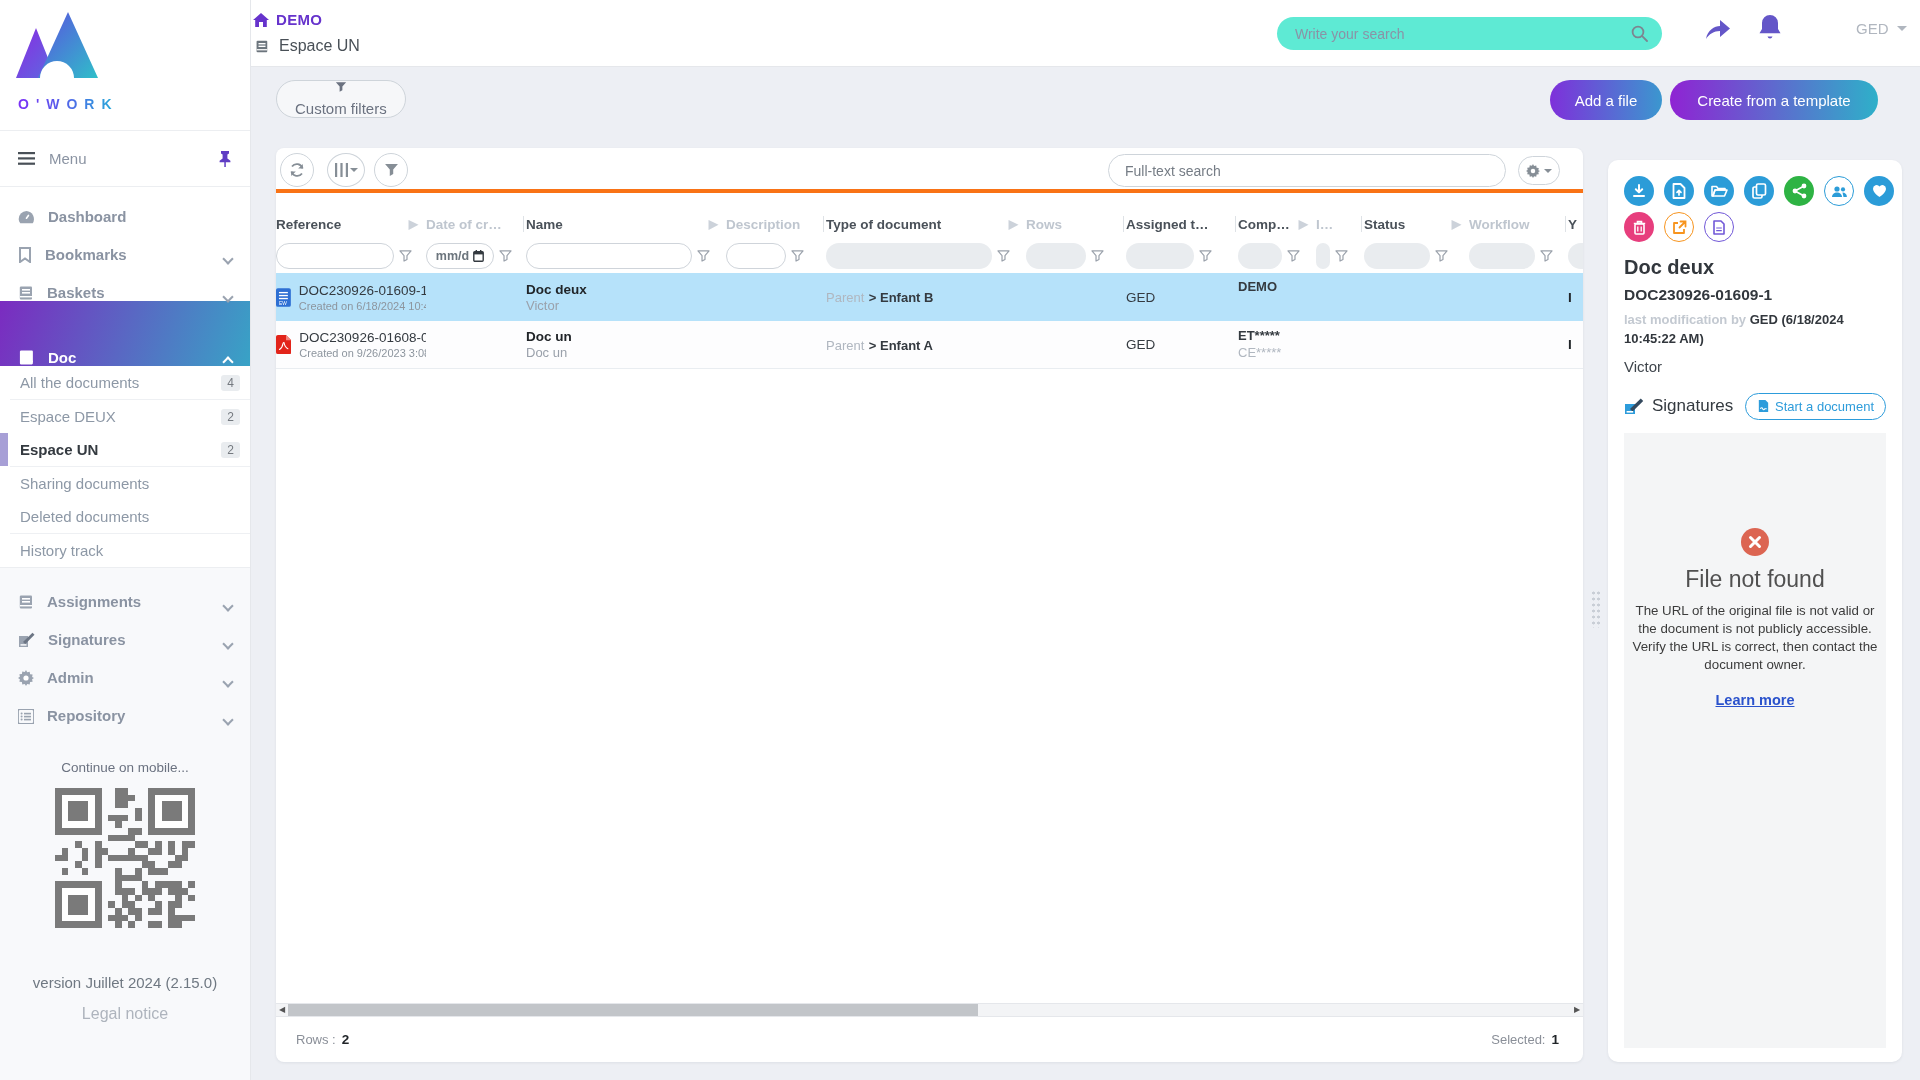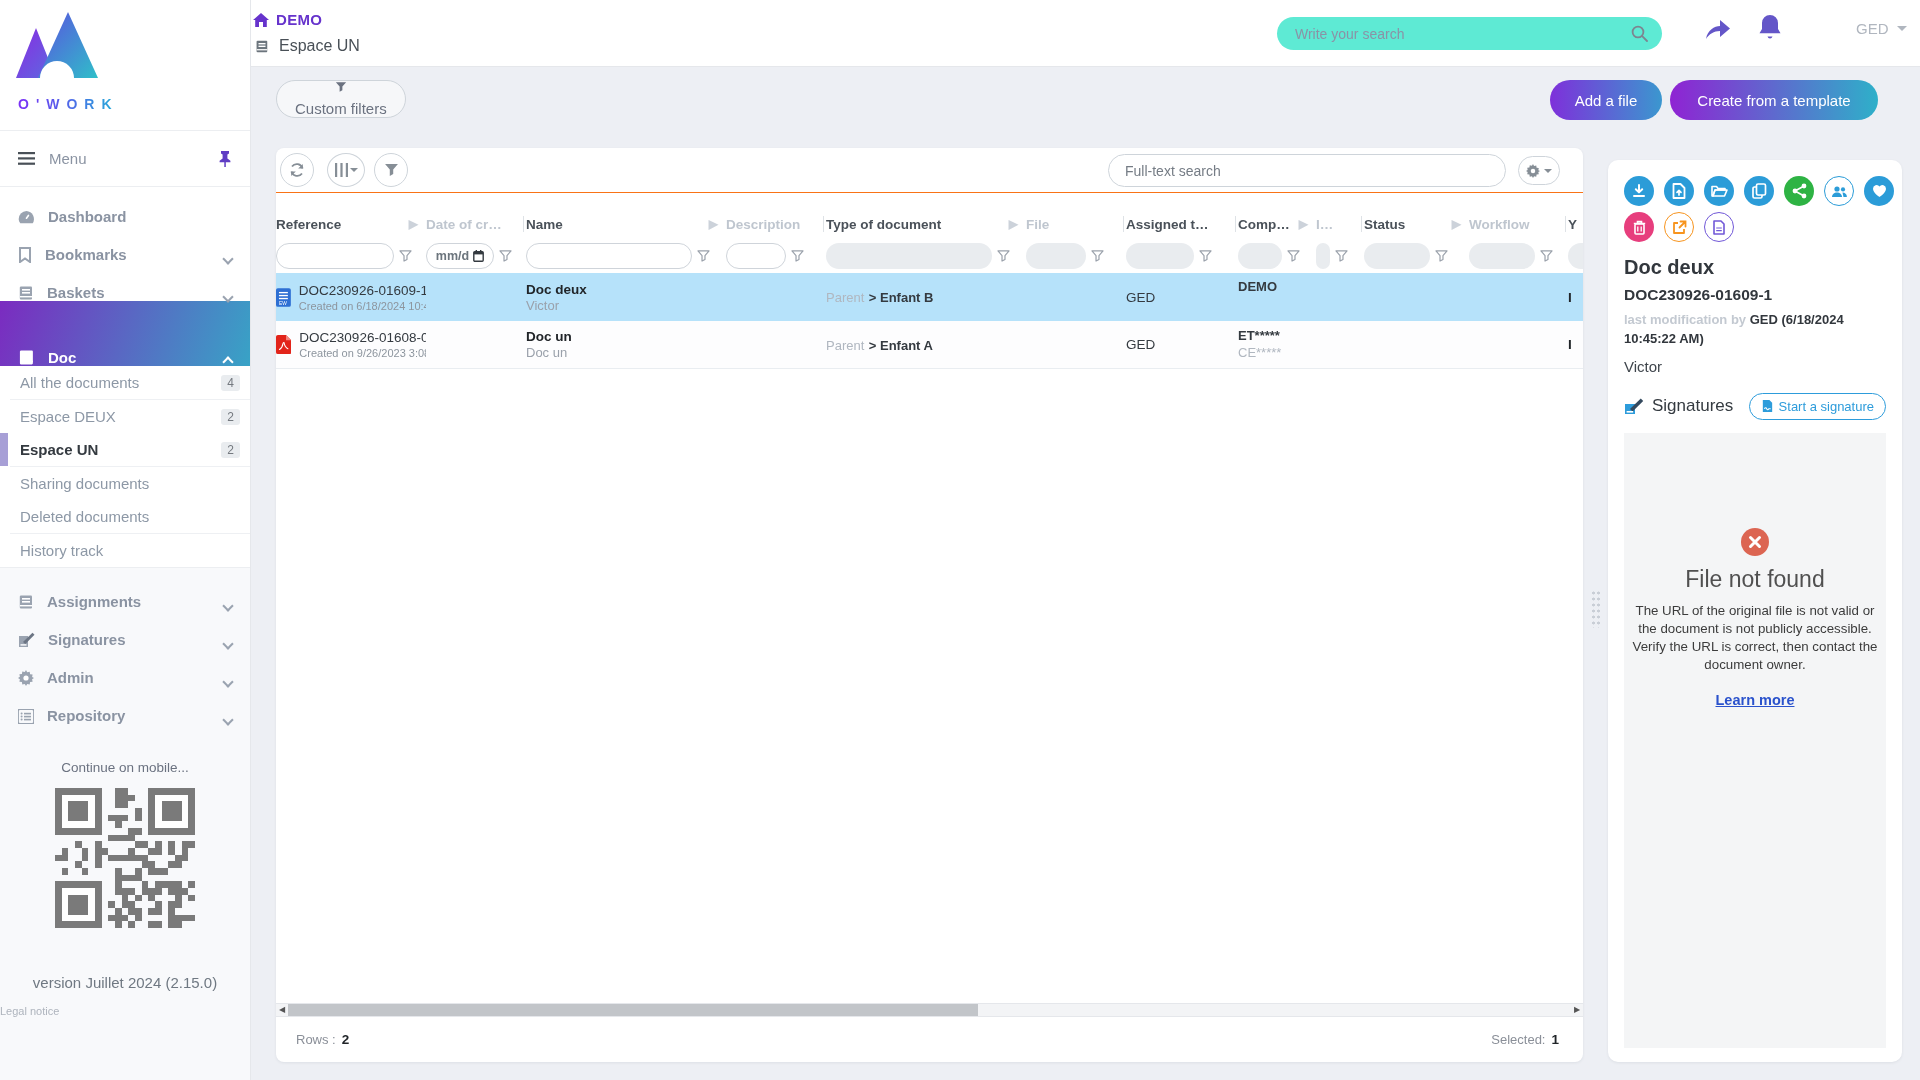--- a/index.html
+++ b/index.html
@@ -27,21 +27,21 @@
   .sub-item .slabel { font-size:15px; color:#8d98a6; }
   .sub-item.active .slabel { color:#343a40; font-weight:700; }
   .sub-item.active::before { content:""; position:absolute; left:0; top:0; bottom:0; width:8px; background:#a79fd6; }
   .sub-item .badge { margin-left:auto; background:#e9ecef; color:#74797f; font-size:12px; border-radius:3px; padding:1px 6px; }
   .sub-item .badge:empty { display:none; }
   .sub-sep { border-bottom:1px solid #eef0f3; margin-left:10px; }
   .side-lower { background:#f8f9fb; border-top:1px solid #eceef1; padding-top:4px; height:520px; }
   .mobile-hint { text-align:center; font-size:13.5px; color:#6b7280; margin-top:36px; }
   .qr-box { display:flex; justify-content:center; margin-top:13px; }
   .version { text-align:center; font-size:15px; color:#6f7882; margin-top:46px; }
-  .legal { text-align:left; font-size:11px; color:#aeb4bd; margin-top:14px; text-decoration:none; display:block; }
+  .legal { text-align:center; font-size:16px; color:#aeb4bd; margin-top:14px; text-decoration:none; display:block; }
 
   
   .topbar { position:absolute; left:251px; top:0; width:1669px; height:67px; background:#fff; border-bottom:1px solid #e5e7eb; }
   .home-row { position:absolute; left:2px; top:11px; display:flex; align-items:center; gap:7px; }
   .home-title { font-size:15px; font-weight:800; color:#6633cc; letter-spacing:.3px; }
   .space-row { position:absolute; left:4px; top:37px; display:flex; align-items:center; gap:10px; }
   .space-title { font-size:16px; color:#495057; }
   .top-search { position:absolute; left:1026px; top:17px; width:385px; height:33px; background:#5eead4; border-radius:17px; display:flex; align-items:center; padding:0 14px 0 18px; }
   .top-search input { flex:1; border:none; outline:none; background:transparent; font-size:14px; color:#495057; font-family:inherit; }
   .top-search input::placeholder { color:#8a93a6; }
@@ -51,21 +51,21 @@
   .user-caret { width:0; height:0; border-left:5px solid transparent; border-right:5px solid transparent; border-top:5px solid #b0b6bf; }
 
   
   .custom-filters { position:absolute; left:276px; top:80px; height:38px; border:1px solid #ced4da; border-radius:19px; background:#f6f7f9; display:flex; align-items:center; gap:7px; padding:0 18px; font-size:15px; color:#6b7280; cursor:pointer;flex-direction:column; }
   .btn-grad { position:absolute; top:80px; height:40px; border:none; border-radius:20px; color:#fff; font-size:15px; font-family:inherit; cursor:pointer; }
   .btn-add { left:1550px; width:112px; background:linear-gradient(90deg,#7e30da,#3b97cf); }
   .btn-create { left:1670px; width:208px; background:linear-gradient(90deg,#8f23d3,#2eb0c9); }
 
   
   .tablecard { position:absolute; left:276px; top:148px; width:1307px; height:914px; background:#fff; border-radius:8px; box-shadow:0 1px 3px rgba(40,50,70,.08); overflow:hidden; }
-  .t-toolbar { height:45px; border-bottom:1px solid #f97316; position:relative; }
+  .t-toolbar { height:45px; border-bottom:4px solid #f97316; position:relative; }
   .circ-btn { position:absolute; top:5px; width:34px; height:34px; border-radius:50%; border:1px solid #ced4da; background:#fff; display:flex; align-items:center; justify-content:center; color:#868e96; cursor:pointer; gap:2px; }
   .fulltext { position:absolute; left:832px; top:6px; width:398px; height:33px; border:1px solid #ced4da; border-radius:17px; padding:0 16px; display:flex; align-items:center; }
   .fulltext input { flex:1; border:none; outline:none; font-size:14px; color:#495057; font-family:inherit; background:transparent; }
   .fulltext input::placeholder { color:#757c85; }
   .gear-btn { position:absolute; left:1242px; top:8px; width:42px; height:29px; border:1px solid #ced4da; border-radius:15px; background:#fff; display:flex; align-items:center; justify-content:center; gap:4px; color:#868e96; cursor:pointer; }
   .gear-caret { width:0;height:0;border-left:4px solid transparent;border-right:4px solid transparent;border-top:4px solid #868e96; }
   .tabs-row { padding:18px 0 0 10px; }
   .tab-all { display:inline-block; background:#6a4fc4; color:#fff; font-size:13.5px; border-radius:13px; padding:5px 14px; cursor:pointer; }
 
   .trow { display:grid; grid-template-columns:150px 100px 200px 100px 200px 100px 112px 78px 48px 105px 99px 60px; }
@@ -512,21 +512,21 @@
         </div>
       <div class="hcell light">
           <span>Description</span>
           <span class="hbar"></span>
         </div>
       <div class="hcell">
           <span>Type of document</span>
           <span class="harrow">▶</span>
         </div>
       <div class="hcell light">
-          <span>File</span>
+          <span>Rows</span>
           <span class="hbar"></span>
         </div>
       <div class="hcell">
           <span>Assigned t…</span>
           <span class="hbar"></span>
         </div>
       <div class="hcell">
           <span>Comp…</span>
           <span class="harrow">▶</span>
         </div>
@@ -798,21 +798,21 @@
         <path d="M1 6h10v10H1z" fill="#2d9cdb"></path>
         <path d="M6 11 16.8 0.6l2.4 2.4L8.6 13.6z" fill="#34495e"></path>
         <rect x="2.6" y="13" width="6.5" height="1.6" fill="#fff"></rect>
       </svg>
       <span class="p-sig-label">Signatures</span>
       <button class="sig-btn">
         <svg width="13" height="14" viewBox="0 0 12 15">
           <path d="M1 1h7l3 3v10H1z" fill="#2d9cdb"></path>
           <path d="M2.6 10.5c1-1.5 2-1.5 2.6 0 .6 1.4 1.4 1.4 2.2 0h2" stroke="#fff" stroke-width="1.2" fill="none"></path>
         </svg>
-        <span>Start a signature</span>
+        <span>Start a document</span>
       </button>
     </div>
 
     <div class="p-preview">
       <span class="err-circ">
         <svg width="14" height="14" viewBox="0 0 14 14">
           <path d="M2.5 2.5 11.5 11.5M11.5 2.5 2.5 11.5" stroke="#fff" stroke-width="3" stroke-linecap="round"></path>
         </svg>
       </span>
       <div class="err-title">File not found</div>

